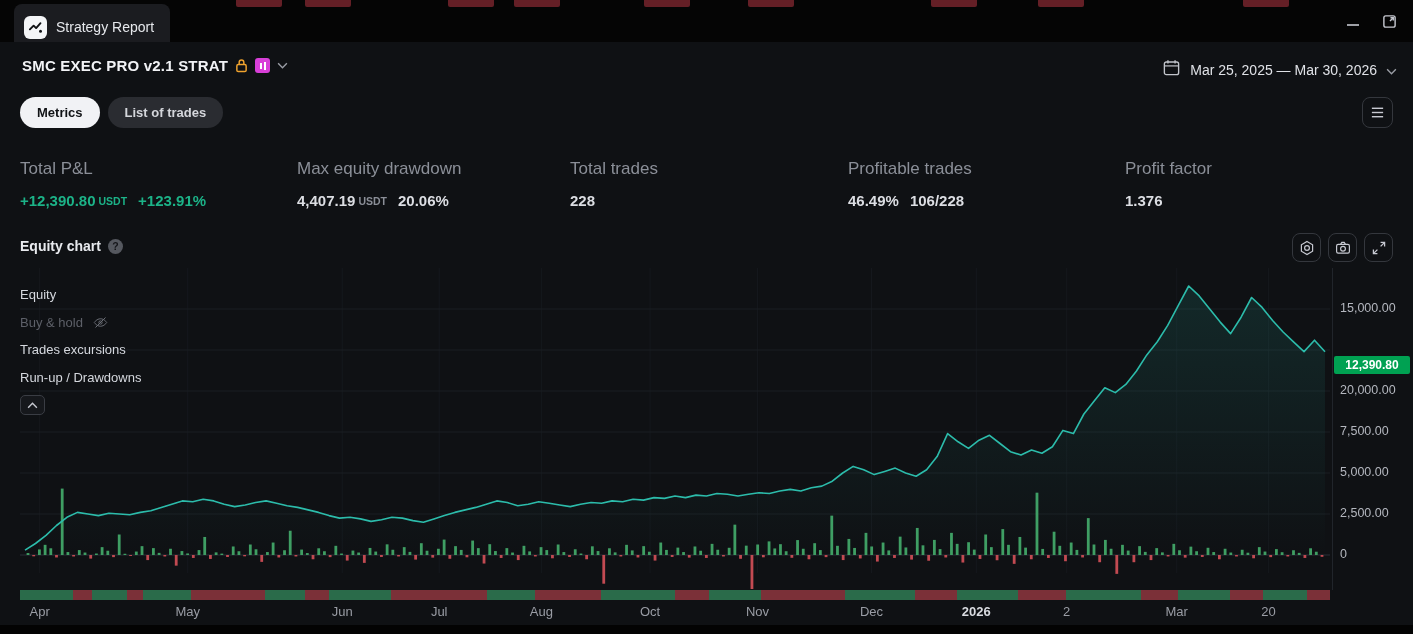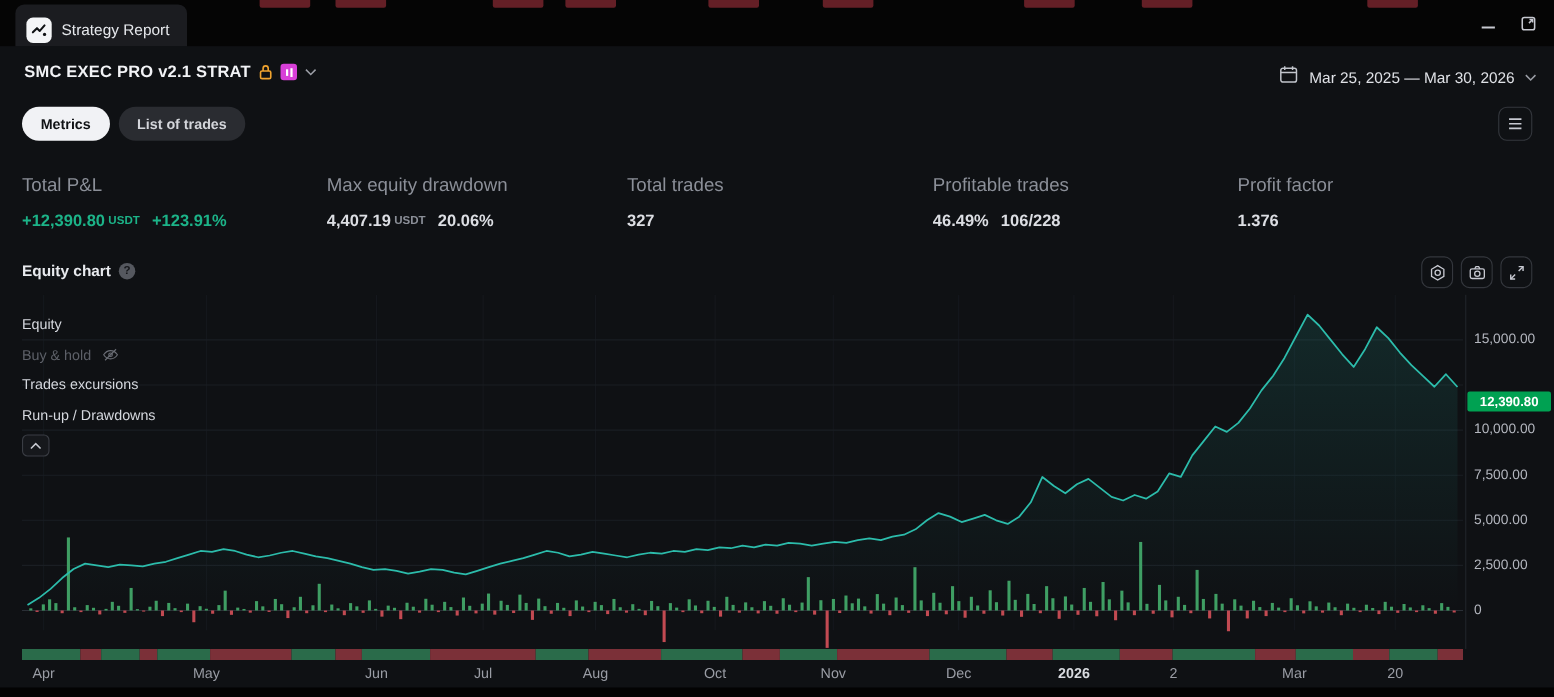--- a/index.html
+++ b/index.html
@@ -179,21 +179,21 @@
       <div class="metric-label">Max equity drawdown</div>
       <div class="metric-values">
         <span>4,407.19</span>
         <span class="unit gray">USDT</span>
         <span class="sec">20.06%</span>
       </div>
     </div>
     <div>
       <div class="metric-label">Total trades</div>
       <div class="metric-values">
-          <span>327</span>
+          <span>228</span>
         </div>
     </div>
     <div>
       <div class="metric-label">Profitable trades</div>
       <div class="metric-values">
         <span>46.49%</span>
         <span class="sec">106/228</span>
       </div>
     </div>
     <div>
@@ -487,21 +487,21 @@
         <rect x="1289.1991189427313" y="280.276" width="2.8" height="6.724" fill="#3f9e63"></rect>
         <rect x="1294.8995594713656" y="283.72" width="2.8" height="3.2800000000000002" fill="#3f9e63"></rect>
         <rect x="1300.6" y="287" width="2.8" height="1.804" fill="#c24a52"></rect>
         <path d="M5.0,282.1L15.5,275.5L26.0,267.3L36.5,257.5L46.9,249.3L57.4,244.4L67.9,246.0L78.4,247.6L88.9,245.2L99.4,246.0L109.8,246.8L120.3,244.4L130.8,242.7L141.3,239.4L151.8,236.2L162.3,232.9L172.7,233.7L183.2,231.2L193.7,232.9L204.2,236.2L214.7,238.6L225.2,237.0L235.6,234.5L246.1,232.9L256.6,235.3L267.1,237.8L277.6,239.4L288.1,241.9L298.5,244.4L309.0,247.6L319.5,250.1L330.0,249.3L340.5,250.9L351.0,253.4L361.5,251.7L371.9,249.3L382.4,250.1L392.9,252.6L403.4,254.2L413.9,250.9L424.4,247.6L434.8,244.4L445.3,241.9L455.8,239.4L466.3,236.2L476.8,232.9L487.3,234.5L497.7,237.8L508.2,236.2L518.7,233.7L529.2,235.3L539.7,237.0L550.2,238.6L560.6,236.2L571.1,234.5L581.6,235.3L592.1,232.9L602.6,233.7L613.1,231.2L623.5,232.1L634.0,229.6L644.5,230.4L655.0,228.0L665.5,229.6L676.0,227.1L686.5,228.0L696.9,225.5L707.4,226.3L717.9,228.0L728.4,226.3L738.9,224.7L749.4,225.5L759.8,223.0L770.3,221.4L780.8,223.0L791.3,219.8L801.8,218.1L812.3,213.2L822.7,205.0L833.2,198.4L843.7,201.7L854.2,206.6L864.7,203.4L875.2,200.1L885.6,205.0L896.1,208.3L906.6,201.7L917.1,188.6L927.6,165.6L938.1,173.8L948.5,180.4L959.0,172.2L969.5,167.3L980.0,175.5L990.5,183.7L1001.0,187.0L1011.5,182.0L1021.9,185.3L1032.4,178.8L1042.9,162.4L1053.4,165.6L1063.9,146.0L1074.4,132.8L1084.8,119.7L1095.3,124.6L1105.8,116.4L1116.3,103.3L1126.8,86.9L1137.3,73.8L1147.7,57.4L1158.2,37.7L1168.7,18.0L1179.2,27.9L1189.7,41.0L1200.2,54.1L1210.6,65.6L1221.1,49.2L1231.6,29.5L1242.1,39.4L1252.6,52.5L1263.1,64.0L1273.5,73.8L1284.0,83.6L1294.5,72.2L1305.0,83.8L1305,287L5,287Z" fill="url(#eqfill)" stroke="none"></path>
         <path d="M5.0,282.1L15.5,275.5L26.0,267.3L36.5,257.5L46.9,249.3L57.4,244.4L67.9,246.0L78.4,247.6L88.9,245.2L99.4,246.0L109.8,246.8L120.3,244.4L130.8,242.7L141.3,239.4L151.8,236.2L162.3,232.9L172.7,233.7L183.2,231.2L193.7,232.9L204.2,236.2L214.7,238.6L225.2,237.0L235.6,234.5L246.1,232.9L256.6,235.3L267.1,237.8L277.6,239.4L288.1,241.9L298.5,244.4L309.0,247.6L319.5,250.1L330.0,249.3L340.5,250.9L351.0,253.4L361.5,251.7L371.9,249.3L382.4,250.1L392.9,252.6L403.4,254.2L413.9,250.9L424.4,247.6L434.8,244.4L445.3,241.9L455.8,239.4L466.3,236.2L476.8,232.9L487.3,234.5L497.7,237.8L508.2,236.2L518.7,233.7L529.2,235.3L539.7,237.0L550.2,238.6L560.6,236.2L571.1,234.5L581.6,235.3L592.1,232.9L602.6,233.7L613.1,231.2L623.5,232.1L634.0,229.6L644.5,230.4L655.0,228.0L665.5,229.6L676.0,227.1L686.5,228.0L696.9,225.5L707.4,226.3L717.9,228.0L728.4,226.3L738.9,224.7L749.4,225.5L759.8,223.0L770.3,221.4L780.8,223.0L791.3,219.8L801.8,218.1L812.3,213.2L822.7,205.0L833.2,198.4L843.7,201.7L854.2,206.6L864.7,203.4L875.2,200.1L885.6,205.0L896.1,208.3L906.6,201.7L917.1,188.6L927.6,165.6L938.1,173.8L948.5,180.4L959.0,172.2L969.5,167.3L980.0,175.5L990.5,183.7L1001.0,187.0L1011.5,182.0L1021.9,185.3L1032.4,178.8L1042.9,162.4L1053.4,165.6L1063.9,146.0L1074.4,132.8L1084.8,119.7L1095.3,124.6L1105.8,116.4L1116.3,103.3L1126.8,86.9L1137.3,73.8L1147.7,57.4L1158.2,37.7L1168.7,18.0L1179.2,27.9L1189.7,41.0L1200.2,54.1L1210.6,65.6L1221.1,49.2L1231.6,29.5L1242.1,39.4L1252.6,52.5L1263.1,64.0L1273.5,73.8L1284.0,83.6L1294.5,72.2L1305.0,83.8" fill="none" stroke="#2cbcab" stroke-width="1.6" stroke-linejoin="round"></path>
       </svg>
   </div>
 
   <div class="y-axis" id="y-axis">
       <span class="y-tick" style="top: 33px;">15,000.00</span>
-      <span class="y-tick" style="top: 115px;">10,000.00</span>
+      <span class="y-tick" style="top: 115px;">20,000.00</span>
       <span class="y-tick" style="top: 156px;">7,500.00</span>
       <span class="y-tick" style="top: 197px;">5,000.00</span>
       <span class="y-tick" style="top: 238px;">2,500.00</span>
       <span class="y-tick" style="top: 279px;">0</span>
       <div class="price-badge" style="top: 88px; background: rgb(0, 161, 82); color: rgb(255, 255, 255);">12,390.80</div>
     </div>
 
   <div class="sessions" id="sessions">
       <div class="session-seg" style="flex-grow: 60; background: rgb(42, 107, 74);"></div>
       <div class="session-seg" style="flex-grow: 22; background: rgb(123, 48, 56);"></div>

